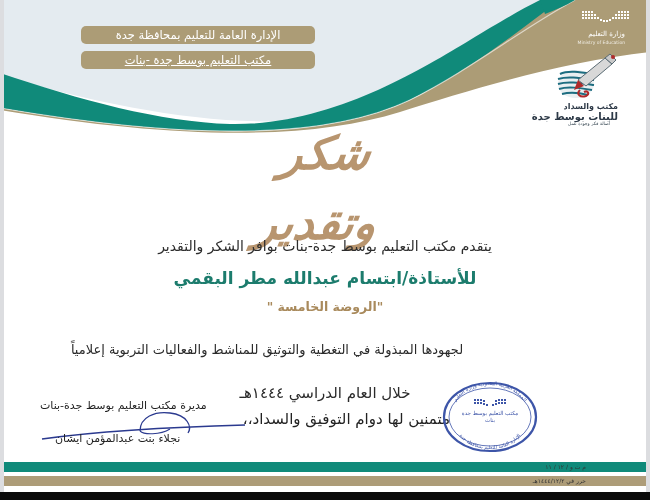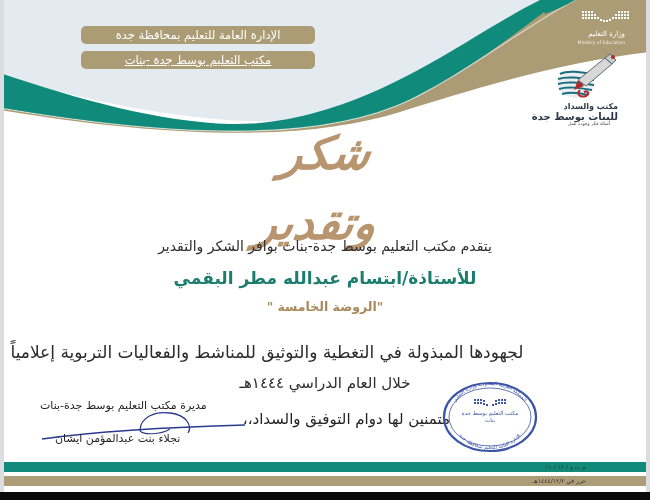--- a/index.html
+++ b/index.html
@@ -55,22 +55,22 @@
       color: #b8956f;
       line-height: 70px;
       letter-spacing: -1px;
       transform: skewX(-8deg);
     }
 
     .line { position: absolute; white-space: nowrap; text-align: center; margin-top: 36px; }
     .intro { left: 0; width: 650px; top: 202px; font-size: 14px; color: #2d2d2d; }
     .recipient { left: 0; width: 650px; top: 232px; font-size: 17px; font-weight: bold; color: #1c7c6d; }
     .school { left: 0; width: 650px; top: 263px; font-size: 12.5px; font-weight: bold; color: #a98a5c; }
-    .reason { left: 0; width: 534px; top: 306px; font-size: 17px; color: #2a2a2a; }
-    .period { left: 0; width: 650px; top: 338px; font-size: 15px; color: #2a2a2a; }
+    .reason { left: 0; width: 534px; top: 306px; font-size: 13px; color: #2a2a2a; }
+    .period { left: 0; width: 650px; top: 348px; font-size: 15px; color: #2a2a2a; }
     .wishes { right: 200px; top: 374px; font-size: 15px; color: #222; text-align: right; }
 
     .sig-title { position: absolute; left: 40px; top: 399px; font-size: 11px; color: #1f1f1f; white-space: nowrap; }
     .sig-name { position: absolute; left: 55px; top: 432px; font-size: 11px; color: #1f1f1f; white-space: nowrap; }
     svg.signature { position: absolute; left: 40px; top: 405px; width: 210px; height: 40px; }
 
     svg.stamp { position: absolute; left: 440px; top: 375px; width: 100px; height: 80px; }
 
     .band-teal {
       position: absolute; left: 4px; top: 462px; width: 642px; height: 10px;

